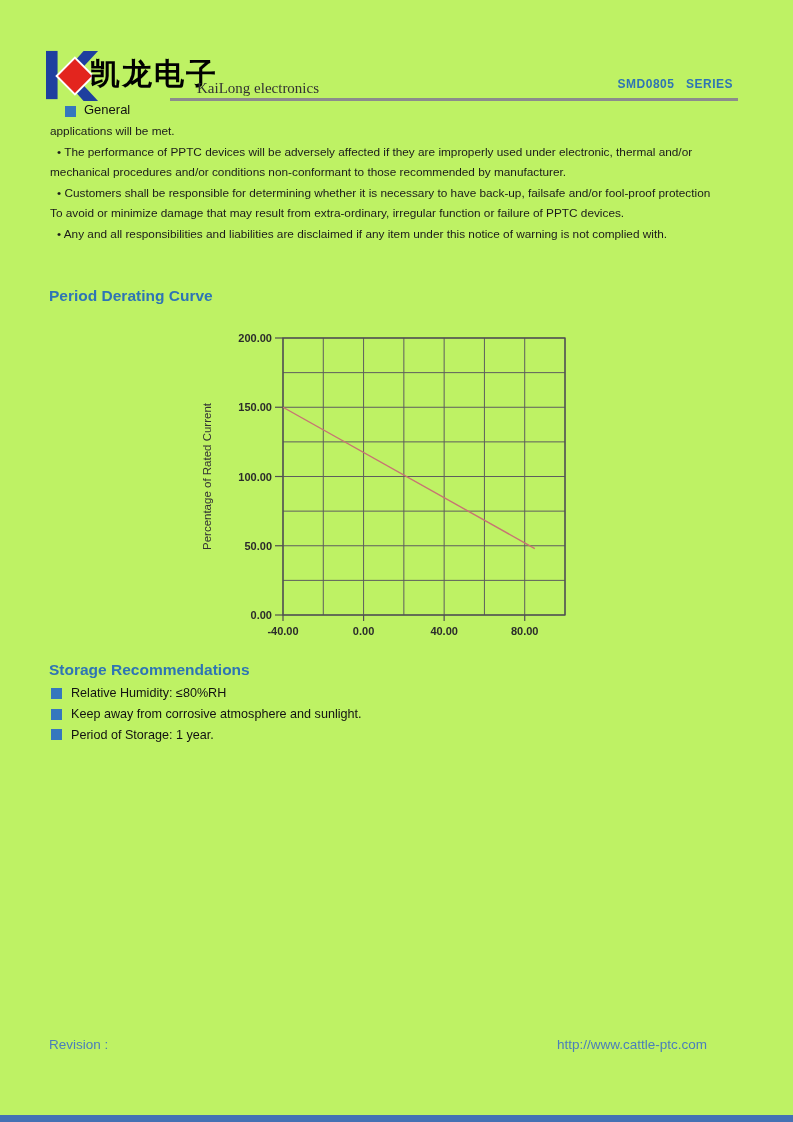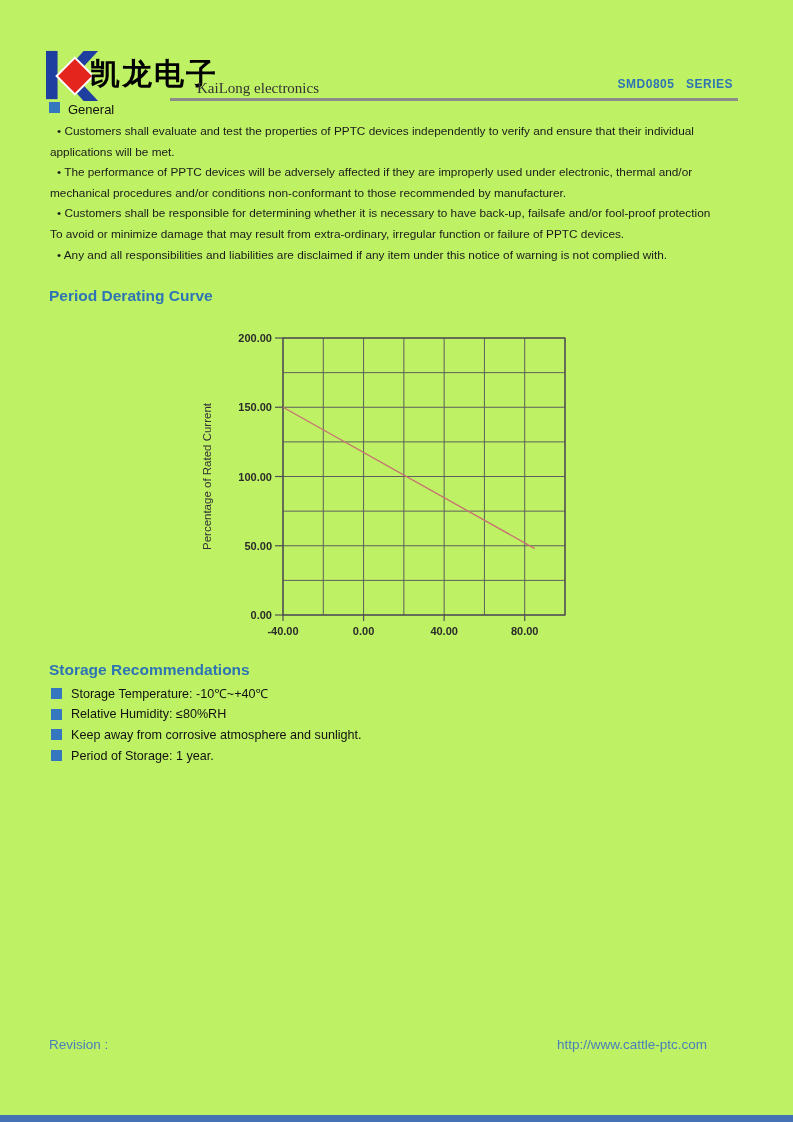--- a/index.html
+++ b/index.html
@@ -10,21 +10,21 @@
   .logo-svg{position:absolute;left:44px;top:49px;width:58px;height:54px;}
   .logo-cn{position:absolute;left:90px;top:54px;font-size:30px;font-weight:bold;color:#000;
            font-family:"DejaVu Sans",sans-serif;letter-spacing:2px;}
   .logo-en{position:absolute;left:197px;top:80px;font-size:15px;color:#333;
            font-family:"Liberation Serif",serif;}
   .series{position:absolute;right:60px;top:77px;font-size:12px;font-weight:bold;
           color:#2E74B5;white-space:pre;letter-spacing:0.5px;}
   .hrule{position:absolute;left:170px;top:98px;width:568px;height:3px;background:#8C8C8C;}
 
   
-  .gen-head{position:absolute;left:49px;top:102px;display:flex;align-items:flex-start;}
+  .gen-head{position:absolute;left:65px;top:102px;display:flex;align-items:flex-end;}
   .sq{display:inline-block;width:11px;height:11px;background:#3577BE;margin-right:8px;flex:none;}
   .gen-title{font-size:13px;color:#111;}
   .gen-body{position:absolute;left:50px;top:121px;font-size:11.8px;line-height:20.6px;
             color:#1a1a1a;white-space:nowrap;}
   .gen-body .bullet{padding-left:7px;}
 
   
   .sec-heading{position:absolute;left:49px;margin:0;font-size:15.5px;font-weight:bold;color:#2E74B5;}
   .thermal-pos{top:287px;}
   .storage-pos{top:661px;}
@@ -58,21 +58,20 @@
   <div class="logo-cn">凯龙电子</div>
   <div class="logo-en">KaiLong electronics</div>
   <div class="series">SMD0805   SERIES</div>
   <div class="hrule"></div>
 
   <div class="gen-head">
     <span class="sq"></span>
     <span class="gen-title">General</span>
   </div>
   <div class="gen-body">
-    <div class="bullet">• Customers shall evaluate and test the properties of PPTC devices independently to verify and ensure that their individual</div>
     <div>applications will be met.</div>
     <div class="bullet">• The performance of PPTC devices will be adversely affected if they are improperly used under electronic, thermal and/or</div>
     <div>mechanical procedures and/or conditions non-conformant to those recommended by manufacturer.</div>
     <div class="bullet">• Customers shall be responsible for determining whether it is necessary to have back-up, failsafe and/or fool-proof protection</div>
     <div>To avoid or minimize damage that may result from extra-ordinary, irregular function or failure of PPTC devices.</div>
     <div class="bullet">• Any and all responsibilities and liabilities are disclaimed if any item under this notice of warning is not complied with.</div>
   </div>
 
   <h2 class="sec-heading thermal-pos">Period Derating Curve</h2>
   <svg class="chart" width="400" height="315" viewBox="0 0 400 315">
@@ -113,24 +112,20 @@
       <line x1="90" y1="8" x2="98" y2="8" stroke="#4f4f4f" stroke-width="1.2"></line>
       <text x="87" y="12" text-anchor="end" class="tick">200.00</text>
       <text transform="translate(26 146.5) rotate(-90)" text-anchor="middle" class="axis-title">Percentage of Rated Current</text>
       <polyline points="98,77.25 349.78571428571433,218.51999999999998" fill="none" stroke="#C87373" stroke-width="1.4"></polyline>
     </svg>
 
   <h2 class="sec-heading storage-pos">Storage Recommendations</h2>
   <div class="storage-list">
     <div class="st-item">
       <span class="sq"></span>
-      <span>Storage Temperature: -10℃~+40℃</span>
-    </div>
-    <div class="st-item">
-      <span class="sq"></span>
       <span>Relative Humidity: ≤80%RH</span>
     </div>
     <div class="st-item">
       <span class="sq"></span>
       <span>Keep away from corrosive atmosphere and sunlight.</span>
     </div>
     <div class="st-item">
       <span class="sq"></span>
       <span>Period of Storage: 1 year.</span>
     </div>

